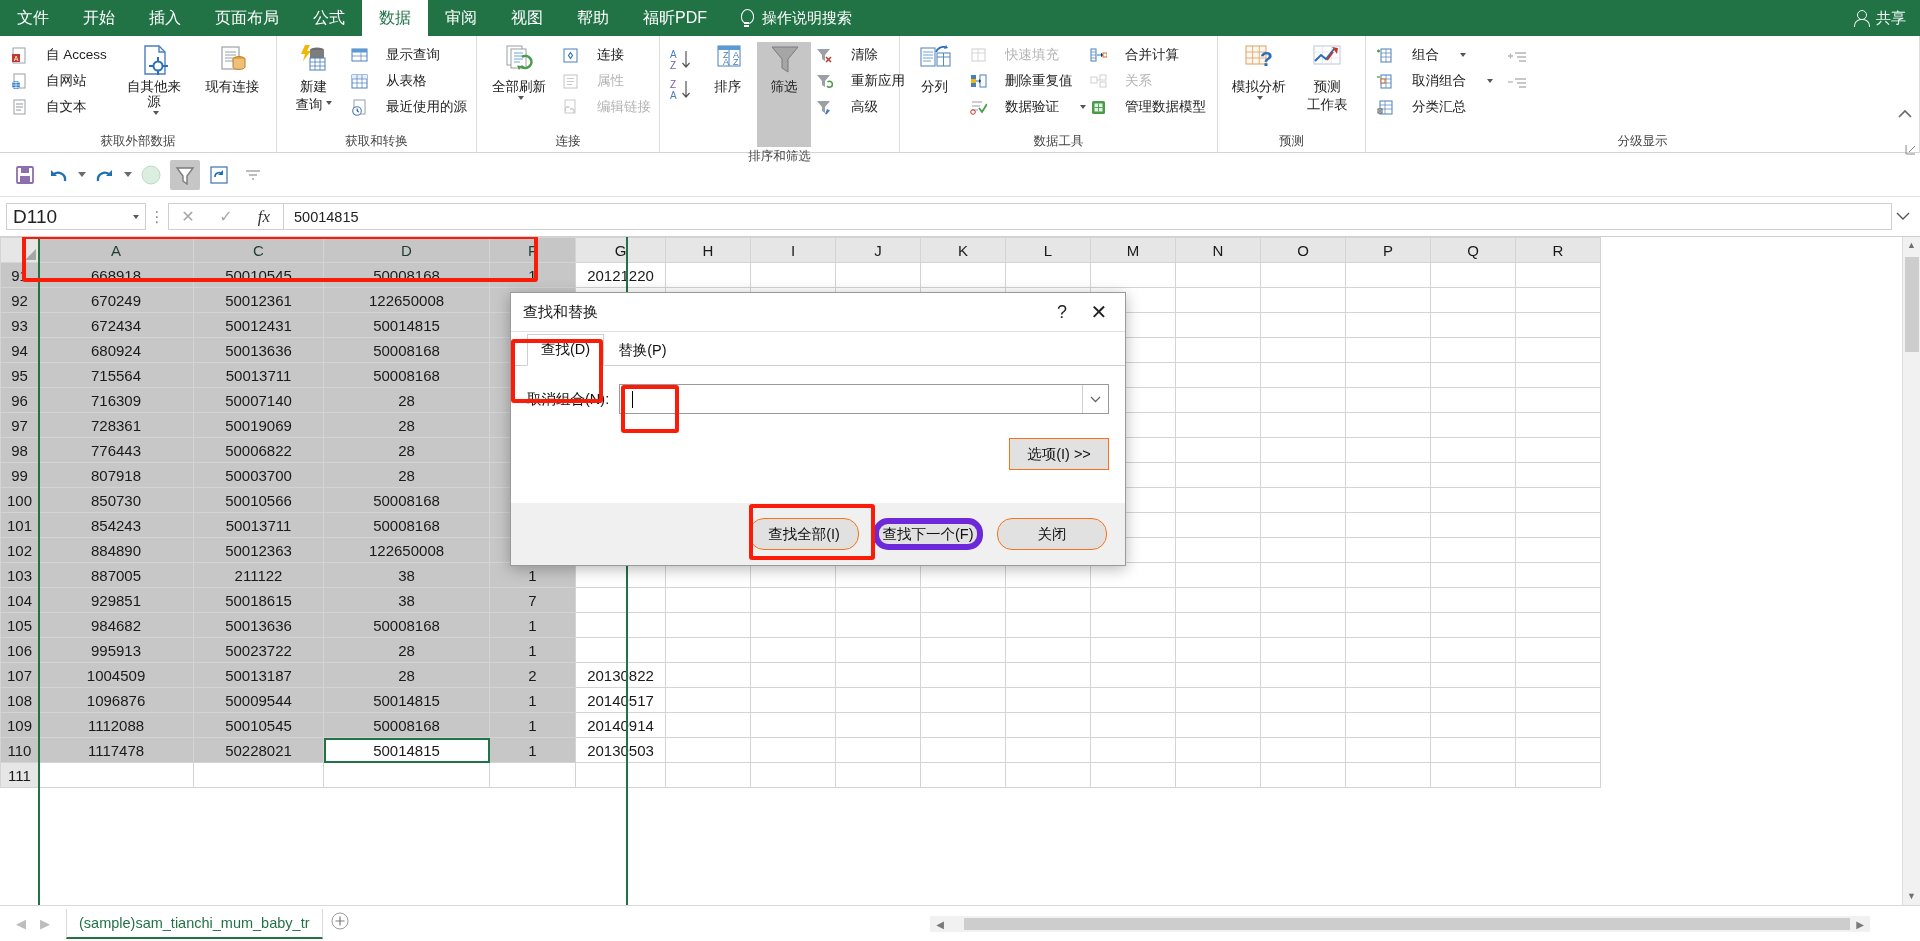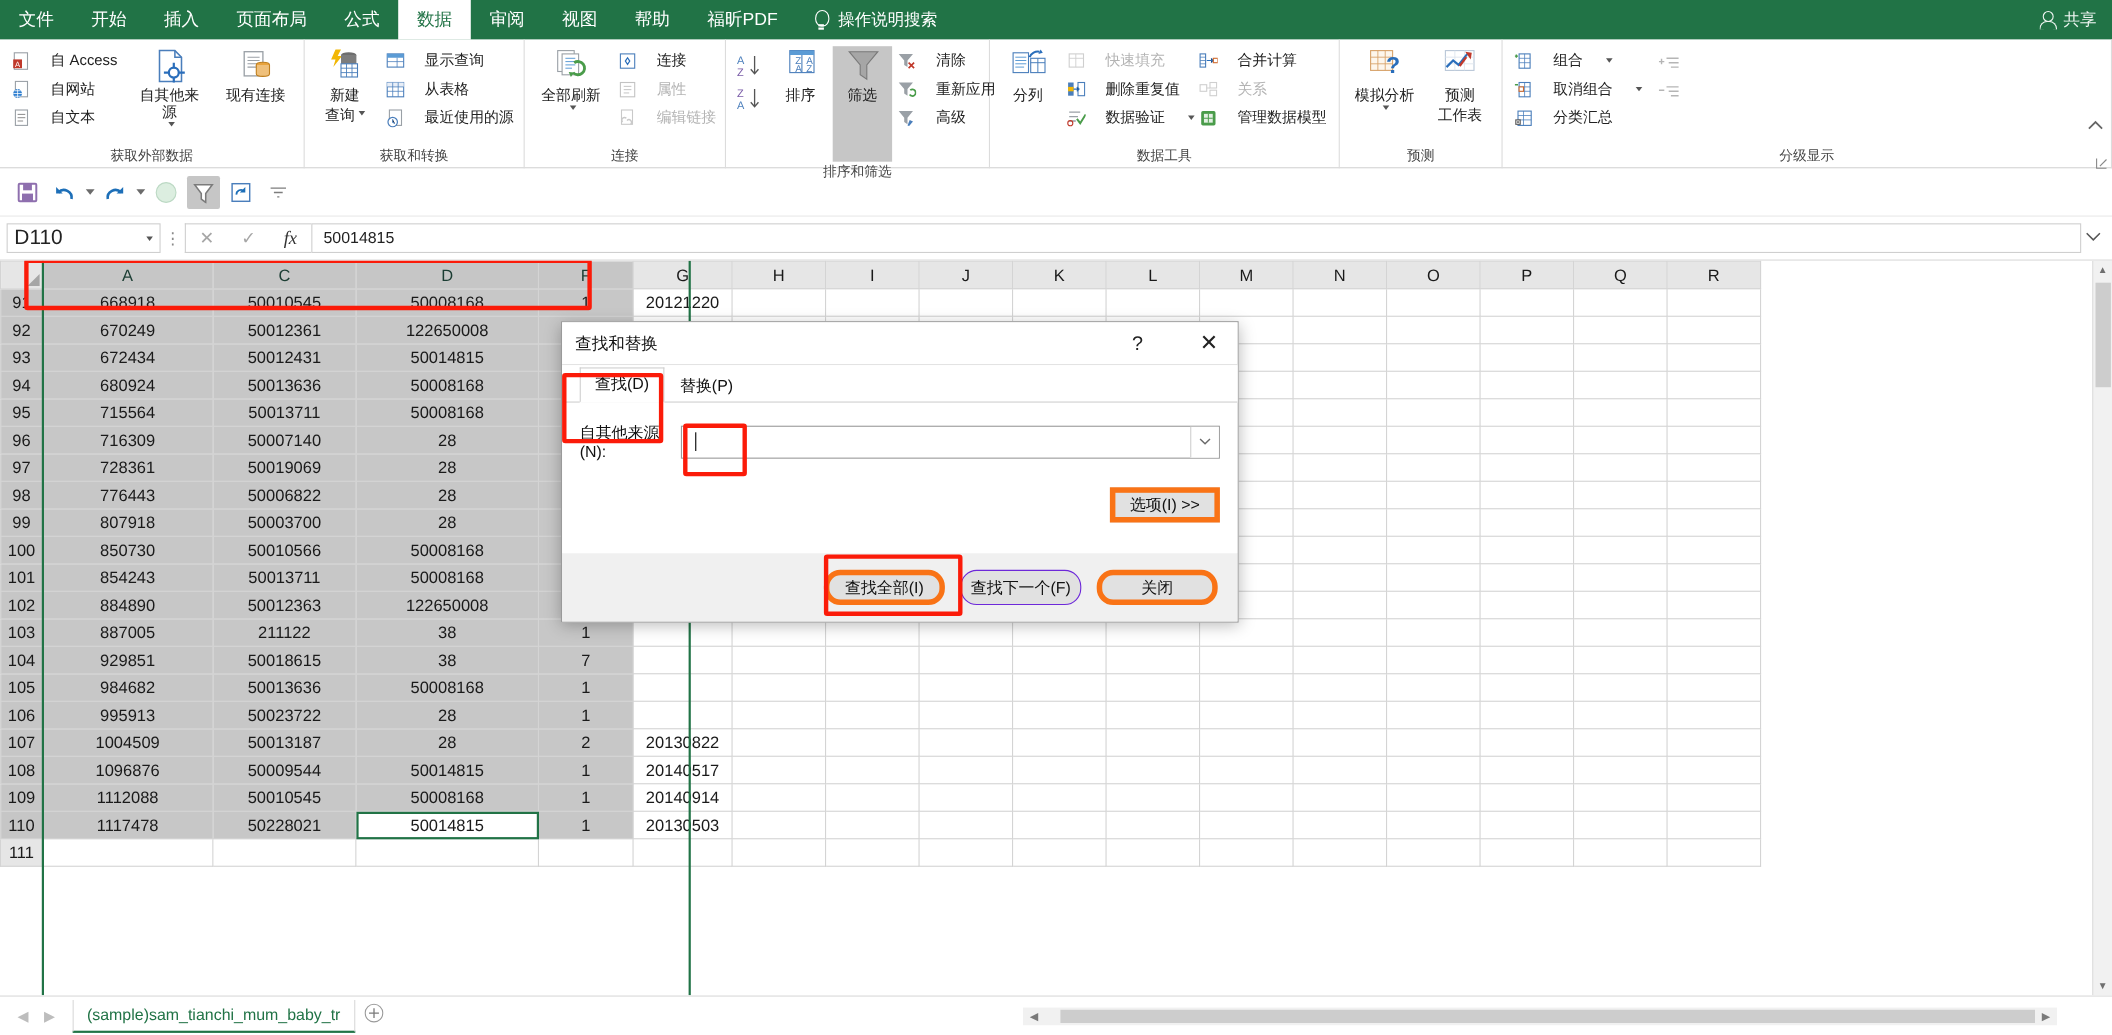--- a/index.html
+++ b/index.html
@@ -100,44 +100,44 @@
 
   
   .redbox{ position:absolute; border:4px solid #fb1b09; border-radius:3px;
      pointer-events:none; }
 
   
   .dlg{ position:absolute; left:510px; top:357px; width:616px; height:274px;
      background:#f0f0f0; border:1px solid #9a9a9a; box-shadow:0 3px 14px rgba(0,0,0,.28);
      display:flex; flex-direction:column; z-index:30;}
   .dlg-title{ height:38px; background:#fff; display:flex; align-items:center;
-     padding:0 6px 0 12px; font-size:15px; color:#111;gap:28px; }
+     padding:0 6px 0 12px; font-size:15px; color:#111; }
   .dlg-title .t{ flex:1; }
   .dlg-q{ width:34px;text-align:center;font-size:18px;color:#222;}
   .dlg-x{ width:40px;text-align:center;font-size:20px;color:#222;line-height:1;}
   .dlg-body{ flex:1; background:#fff; border-top:1px solid #e0e0e0; position:relative;}
   .tabs{ display:flex; padding-left:16px; height:34px; align-items:flex-end;
      border-bottom:1px solid #cfcfcf; background:#fff;}
   .tab{ padding:5px 13px 6px 13px; font-size:14.5px; color:#111; border:1px solid transparent;
      border-bottom:none; position:relative; top:1px;}
   .tab.active{ background:#fff; border-color:#cfcfcf; border-bottom:1px solid #fff; }
   .findrow{ display:flex; align-items:center; padding:18px 16px 0 16px; gap:6px;}
   .findlabel{ font-size:14.5px; color:#111; width:86px;}
   .findinput{ flex:1; height:30px; border:1px solid #9a9a9a; background:#fff;
      display:flex; align-items:center; position:relative;}
   .findinput .cursor{ width:1px; height:17px; background:#000; margin-left:12px;
      animation:blink 1.05s step-end infinite;}
   @keyframes blink{50%{opacity:0;}}
   .findinput .drop{ width:26px; height:28px; border-left:1px solid #cfcfcf;
      position:absolute; right:0; top:0; display:flex;align-items:center;justify-content:center;
      background:#fff;}
   .opt-row{ display:flex; justify-content:flex-end; padding:24px 16px 0 0;}
-  .btn{ border:5px solid #f97316; background:#e1e1e1; font-size:14.5px; color:#111;
+  .btn{ border:1px solid #f97316; background:#e1e1e1; font-size:14.5px; color:#111;
      height:32px; display:flex; align-items:center; justify-content:center; }
-  .btn.focus{ border:1px solid #6d28d9; }
+  .btn.focus{ border:6px solid #6d28d9; }
   .optbtn{ width:100px; }
   .dlg-footer{ height:62px; display:flex; align-items:center; justify-content:flex-end;
      gap:14px; padding-right:18px; background:#f0f0f0;}
   .fbtn-w{ width:110px;border-radius:15px; }
 
   
   .sheetbar{ height:36px; background:#fff; display:flex; align-items:center;
      border-top:1px solid #d9d9d9; position:relative;}
   .navarrows{ display:flex; gap:14px; padding:0 16px; color:#bdbdbd; font-size:13px;}
   .sheettab{ height:30px; display:flex; align-items:center; padding:0 12px;
@@ -1117,21 +1117,21 @@
       <span class="t">查找和替换</span>
       <span class="dlg-q">?</span>
       <span class="dlg-x">✕</span>
     </div>
     <div class="dlg-body">
       <div class="tabs">
         <div class="tab active">查找(D)</div>
         <div class="tab">替换(P)</div>
       </div>
       <div class="findrow">
-        <div class="findlabel">自其他来源(N):</div>
+        <div class="findlabel">取消组合(N):</div>
         <div class="findinput">
           <span class="cursor"></span>
           <span></span>
           <span class="drop">
             <svg width="11" height="7">
                 <path d="M1 1l4.5 4.5L10 1" fill="none" stroke="#6a6a6a" stroke-width="1.3"></path>
               </svg>
           </span>
         </div>
       </div>

